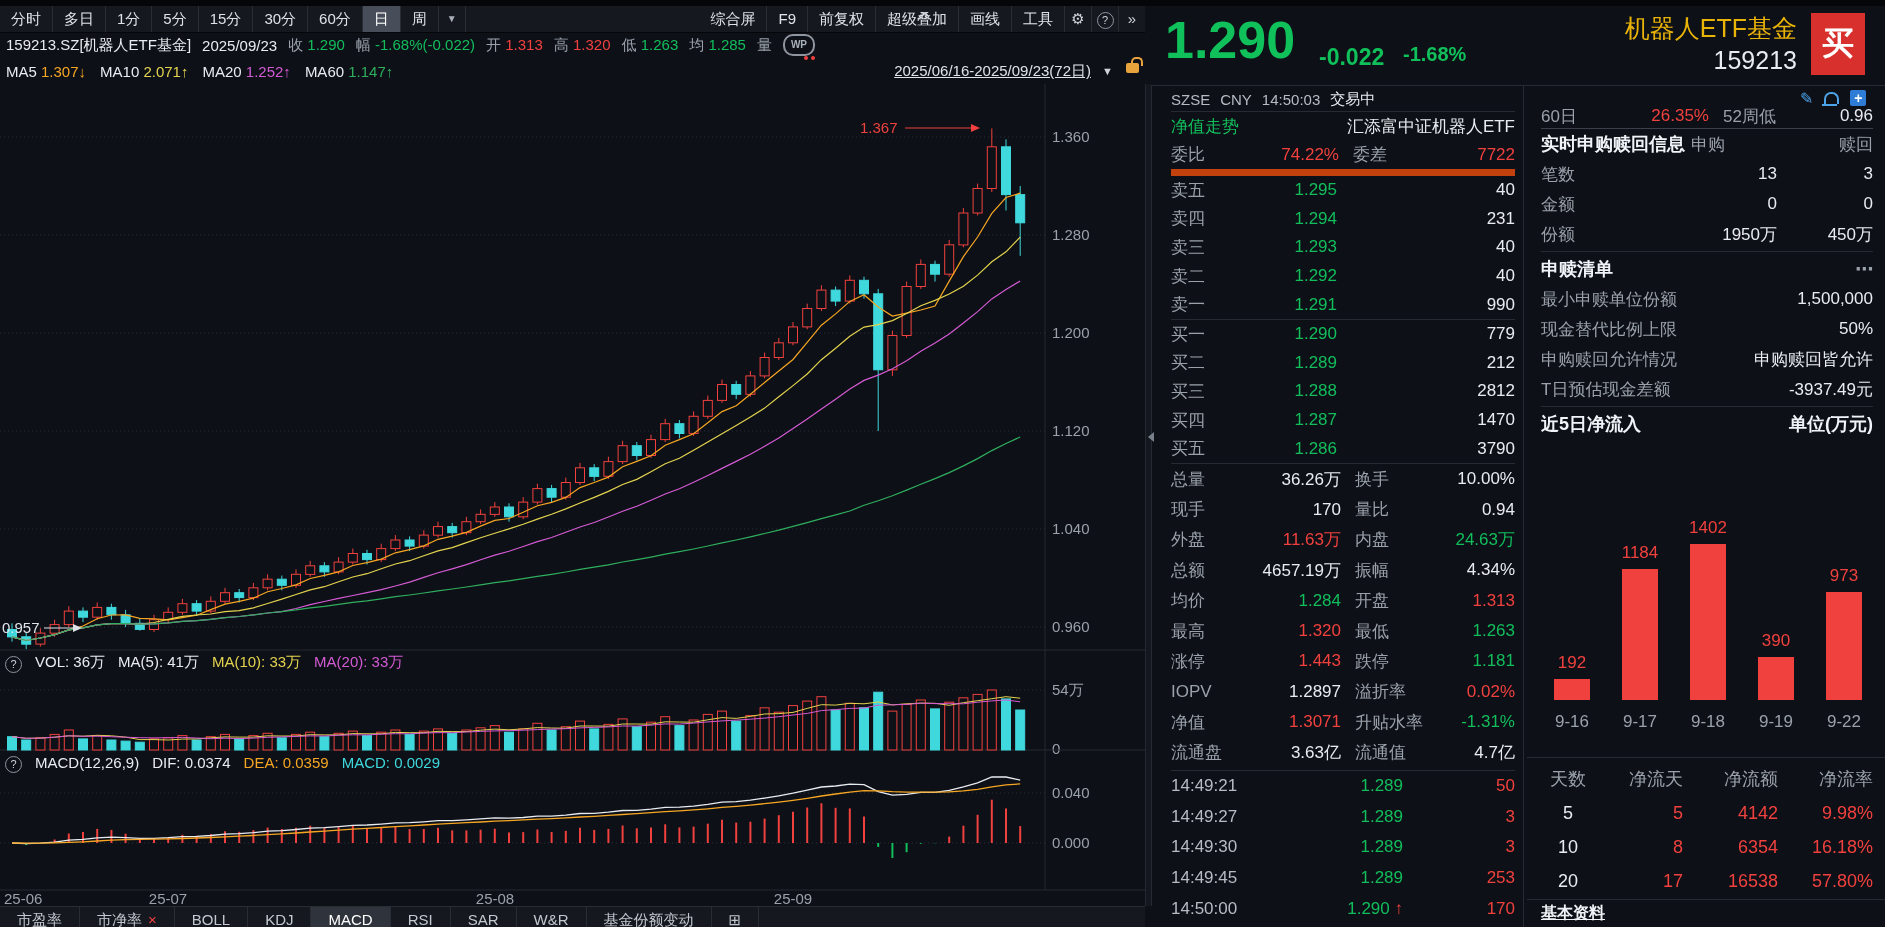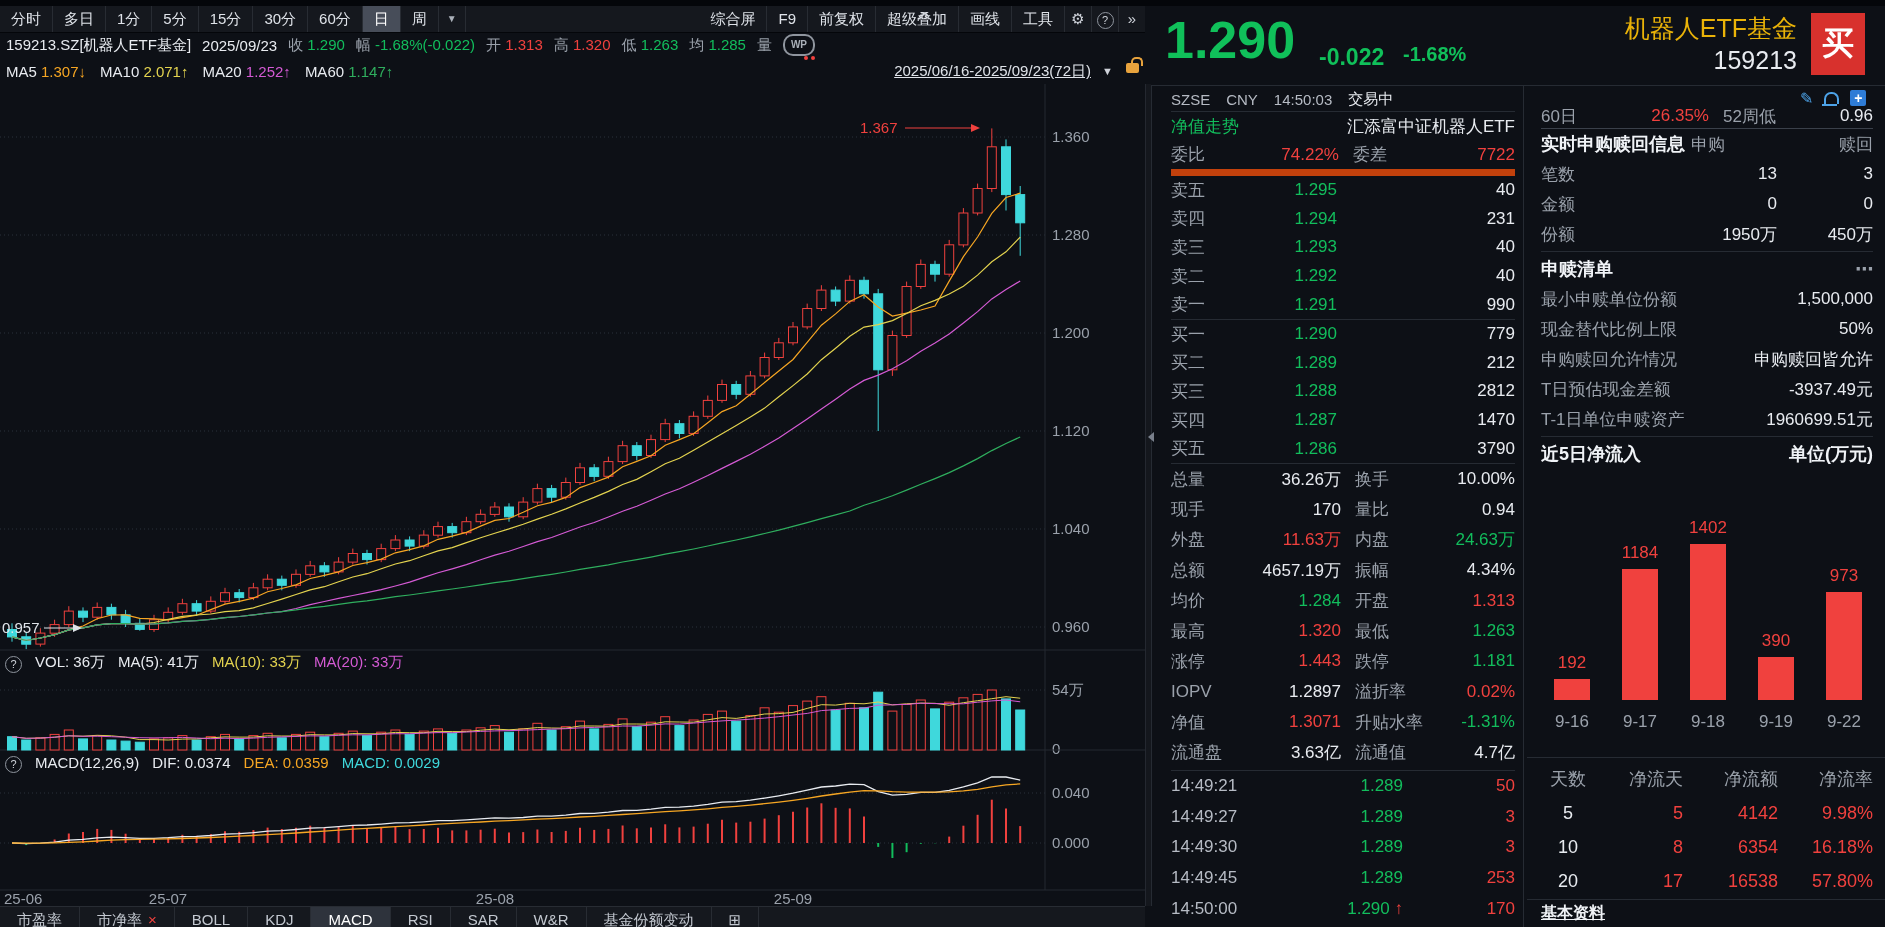--- a/index.html
+++ b/index.html
@@ -41,21 +41,21 @@
   .handle{position:absolute;left:1145px;top:84px;width:5px;height:822px;background:#14171d;border-left:1px solid #242830;border-right:1px solid #262b33;}
   .handle::after{content:"";position:absolute;top:348px;left:-3px;border:5px solid transparent;border-right:6px solid #79808c;}
   
   .qtop{position:absolute;left:1151px;top:6px;width:734px;height:79px;border-bottom:1px solid #262b33;background:#0d1016;}
   .qprice{position:absolute;left:14px;top:4px;font-size:52px;font-weight:bold;color:#10c05a;}
   .qchg{position:absolute;left:168px;top:38px;font-size:23px;font-weight:bold;color:#10c05a;}
   .qpct{position:absolute;left:252px;top:37px;font-size:20px;font-weight:bold;color:#10c05a;}
   .qname{position:absolute;right:88px;top:6px;font-size:25px;color:#eab308;}
   .qcode{position:absolute;right:88px;top:40px;font-size:25px;color:#e8ebf0;text-align:right;width:200px;}
   .buy{position:absolute;right:20px;top:7px;width:54px;height:62px;background:#d8312d;color:#fff;font-size:32px;font-weight:bold;border:none;display:flex;align-items:center;justify-content:center;cursor:pointer;}
-  .qstatus{position:absolute;left:1171px;top:88px;width:344px;height:23px;display:flex;gap:16px;align-items:center;border-bottom:1px solid #262b33;color:#b6bbc4;}
+  .qstatus{position:absolute;left:1171px;top:88px;width:344px;height:23px;display:flex;gap:10px;align-items:center;border-bottom:1px solid #262b33;color:#b6bbc4;}
   .ricons{position:absolute;left:1800px;top:88px;display:flex;gap:11px;align-items:center;height:20px;}
   .pencil{color:#4da3e8;font-size:16px;}
   .bell{width:11px;height:10px;border:2px solid #4da3e8;border-bottom:none;border-radius:7px 7px 0 0;position:relative;}
   .bell::after{content:"";position:absolute;left:-4px;bottom:-2px;width:15px;height:2px;background:#4da3e8;}
   .plusic{width:16px;height:16px;background:#2e7cd6;color:#fff;font-size:14px;font-weight:bold;line-height:16px;text-align:center;border-radius:2px;}
   
   .qrows{position:absolute;left:1171px;top:112px;width:344px;font-size:17px;}
   .q-nav{display:flex;height:28px;align-items:center;justify-content:space-between;}
   .q-weibi{display:grid;grid-template-columns:50px 118px 64px 1fr;height:29px;align-items:center;border-bottom:7px solid #c2410c;}
   .q-weibi .v{text-align:right;}
@@ -758,24 +758,20 @@
           <span class="c-wh">50%</span>
         </div>
         <div class="list-row">
           <span class="c-lbl">申购赎回允许情况</span>
           <span class="c-wh">申购赎回皆允许</span>
         </div>
         <div class="list-row">
           <span class="c-lbl">T日预估现金差额</span>
           <span class="c-wh">-3937.49元</span>
         </div>
-        <div class="list-row">
-          <span class="c-lbl">T-1日单位申赎资产</span>
-          <span class="c-wh">1960699.51元</span>
-        </div>
       </div>
     <div class="rsep"></div>
     <div class="r-head">
       <span>近5日净流入</span>
       <span>单位(万元)</span>
     </div>
   </div>
 
   <div class="flow" id="flowchart">
       <div class="fbar" style="left: 27px; top: 209px; height: 21px; background: rgb(240, 65, 62);"></div>

